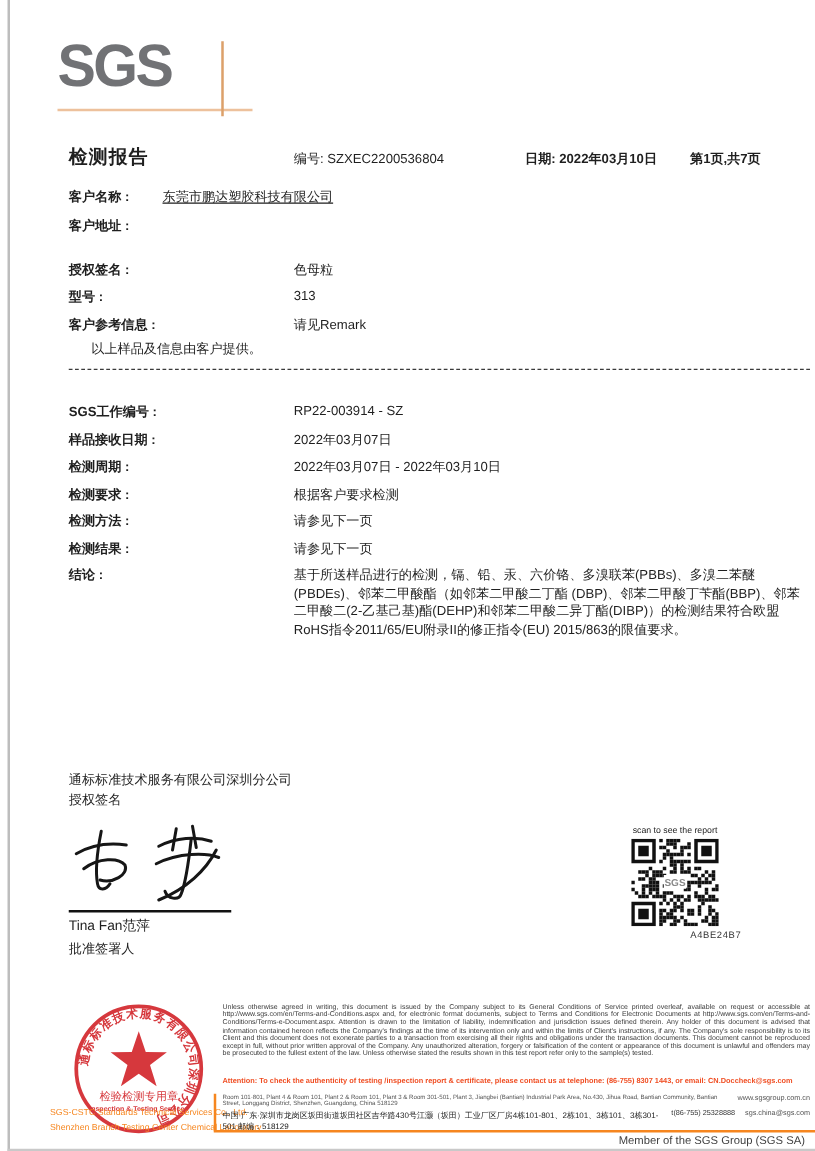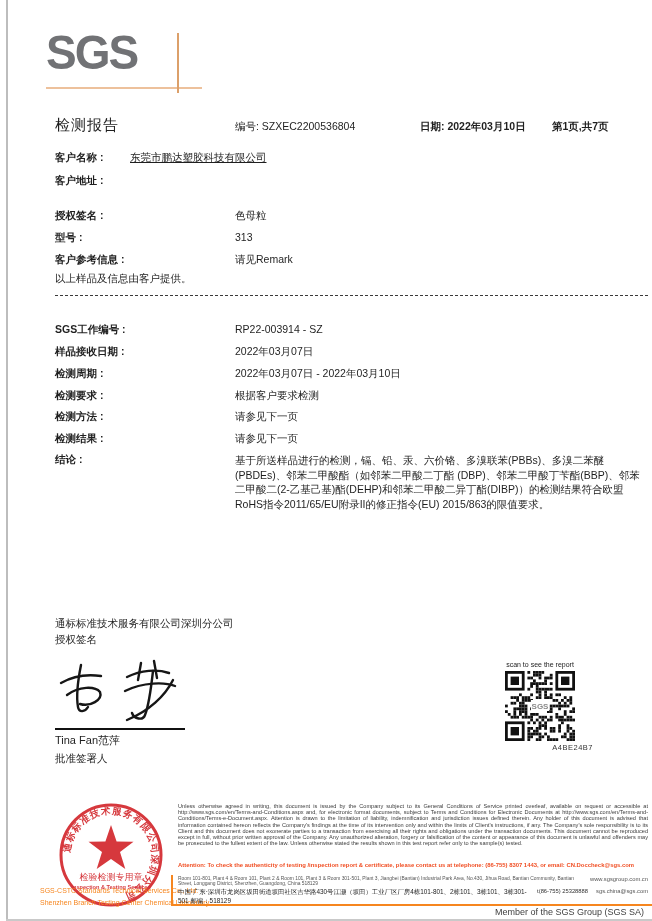--- a/index.html
+++ b/index.html
@@ -9,30 +9,30 @@
   .edge-left { position:absolute; left:6px; top:0; width:2px; height:100%; background:#bdbdbd; }
   .edge-bottom { position:absolute; left:6px; right:0; bottom:0; height:2px; background:#c9c9c9; }
 
   .abs { position:absolute; }
 
   
   .logo { left:46px; top:24px; font-size:46px; font-weight:800; letter-spacing:-2px; color:#717275; transform:scaleY(1.04); transform-origin:top left; }
   .logo-hline { left:46px; top:87px; width:156px; height:2px; background:#edc19c; }
   .logo-vline { left:177px; top:33px; width:2px; height:60px; background:#dca06a; }
 
-  .title { left:55px; top:116px; font-size:15px; font-weight:normal; letter-spacing:1px; }
+  .title { left:55px; top:116px; font-size:15px; font-weight:bold; letter-spacing:1px; }
   .hdr-no   { left:235px; top:120px; font-size:10.5px; font-weight:400; }
   .hdr-date { left:420px; top:120px; font-size:10.5px; font-weight:600; }
   .hdr-page { left:552px; top:120px; font-size:10.5px; font-weight:600; }
 
   .lbl { position:absolute; left:55px; font-size:10.5px; font-weight:600; }
   .valA { position:absolute; left:130px; font-size:10.5px;text-decoration:underline; }
   .valB { position:absolute; left:235px; font-size:10.5px; }
 
-  .note { left:55px; top:272px; font-size:10.5px; }
+  .note { left:73px; top:272px; font-size:10.5px; }
   .dashes { left:55px; top:295px; width:593px; height:1px; border-top:1px dashed #3a3a3a; }
 
   .conclusion { left:235px; top:453px; width:414px; font-size:10.5px; line-height:14.6px; }
 
   
   .sig-company { left:55px; top:617px; font-size:10.5px; }
   .sig-auth    { left:55px; top:633px; font-size:10.5px; }
   .sig-img  { left:55px; top:653px; }
   .sig-line { left:55px; top:728px; width:130px; height:2px; background:#111; }
   .sig-name { left:55px; top:733px; font-size:11px; }

